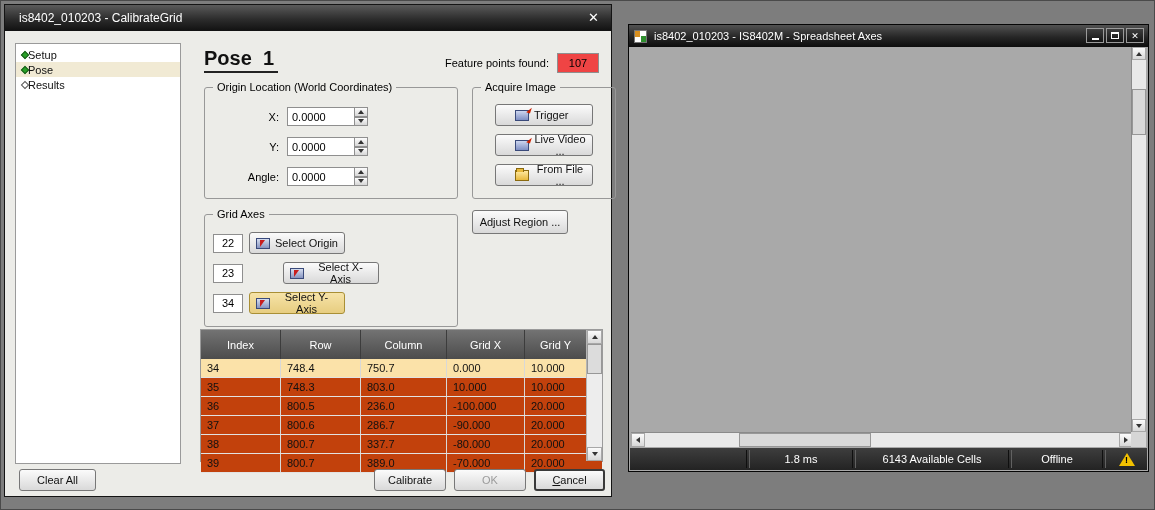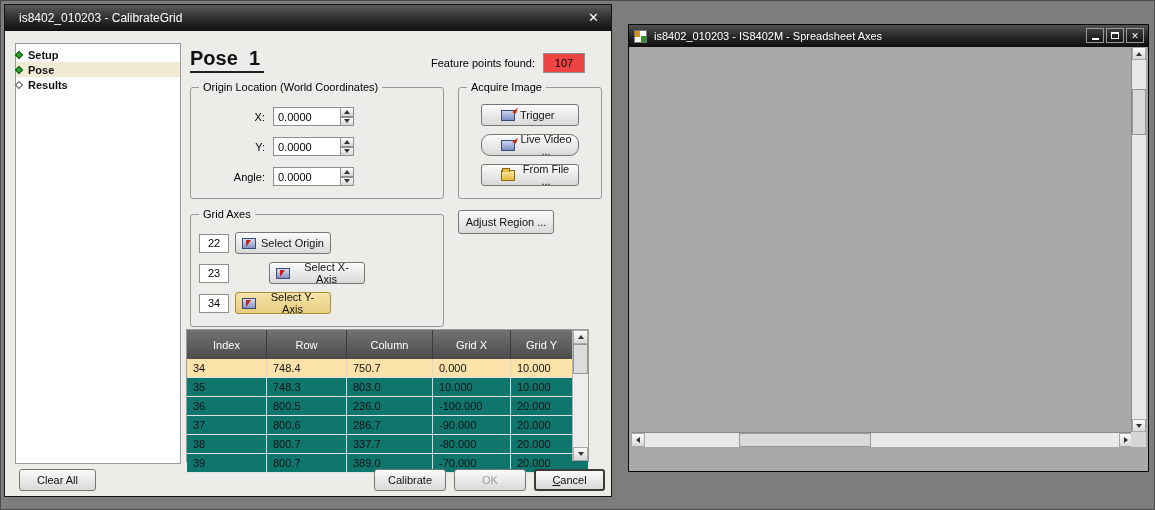--- a/index.html
+++ b/index.html
@@ -14,26 +14,26 @@
   #calib { left:4px; top:4px; width:608px; height:493px; background:#ececE8; border:1px solid #141414; box-sizing:border-box; }
   .tbar { position:absolute; left:0; top:0; right:0; height:26px;
           background:linear-gradient(#5a5a5a, #2c2c2c 55%, #111111); color:#fff;
           display:flex; align-items:center; }
   .ttext { margin-left:14px; font-size:12px; }
   .closex { position:absolute; right:12px; top:5px; font-size:13px; color:#fff; }
   .cbody { position:absolute; left:0; top:26px; right:0; bottom:0; }
 
   .side { position:absolute; left:10px; top:12px; width:166px; height:421px;
           background:#fff; border:1px solid #9a9a9a; box-sizing:border-box; padding-top:3px; font-size:11px; }
-  .sitem { display:flex; align-items:center; height:15px; padding-left:0; gap:6px; color:#111;font-weight:bold; }
+  .sitem { display:flex; align-items:center; height:15px; padding-left:6px; color:#111; }
   .sitem.sel { background:#f1ead4; }
   .dia { width:6px; height:6px; transform:rotate(45deg); background:#27a127; border:1px solid #1c5c1c; box-sizing:border-box; flex:0 0 auto; }
   .dia.hollow { background:#fff; border-color:#555; }
 
-  .main { position:absolute; left:185px; top:12px; width:412px; height:446px; font-size:11px; }
+  .main { position:absolute; left:199px; top:12px; width:412px; height:446px; font-size:11px; }
   .pose-title { position:absolute; left:0px; top:4px; font-size:20px; font-weight:bold; color:#111;
                 white-space:pre; border-bottom:2px solid #222; padding:0 4px 1px 0; display:inline-block; }
   .fp { position:absolute; right:17px; top:10px; display:flex; align-items:center; gap:8px; }
   .fpv { width:42px; height:20px; background:#ef4444; border:1px solid #8f8f8f; display:flex; align-items:center; justify-content:center; box-sizing:border-box; }
 
   .group { position:absolute; border:1px solid #989898; border-radius:3px; box-sizing:border-box; }
   .glabel { position:absolute; top:-7px; left:8px; background:#ececE8; padding:0 4px; font-size:11px; white-space:nowrap; }
 
   .g-origin { left:0px; top:44px; width:254px; height:112px; }
   .frow { position:absolute; left:12px; display:flex; align-items:center; }
@@ -64,21 +64,21 @@
 
   .g-axes { left:0px; top:171px; width:254px; height:113px; }
   .garow { position:absolute; left:8px; display:flex; gap:6px; align-items:center; }
   .ginput { width:30px; height:19px; background:#fff; border:1px solid #8f8f8f; box-sizing:border-box; display:flex; align-items:center; justify-content:center; }
   .gbtn { width:96px; height:22px; gap:5px; padding-left:6px; }
   .gbtn.active { background:linear-gradient(#f6e3a8,#e7cd80); border-color:#a98f35; }
 
   .table { position:absolute; left:-4px; top:286px; width:403px; height:133px; background:#fff; border:1px solid #9a9a9a; box-sizing:border-box; }
   .thead { display:flex; height:29px; background:linear-gradient(#737373,#4c4c4c); color:#fff; }
   .hc { display:flex; align-items:center; justify-content:center; border-right:1px solid #3c3c3c; box-sizing:border-box; font-size:11px; }
-  .trow { display:flex; height:19px; background:#0f766e; border-bottom:1px solid #e2e2e2; box-sizing:border-box; }
+  .trow { display:flex; height:19px; background:#c2410c; border-bottom:1px solid #e2e2e2; box-sizing:border-box; }
   .trow.selrow { background:#fbe2a9; }
   .tc { display:flex; align-items:center; padding-left:6px; border-right:1px solid #d8d8d8; box-sizing:border-box; font-size:11px; color:#111; }
   .c1 { width:80px; } .c2 { width:80px; } .c3 { width:86px; } .c4 { width:78px; } .c5 { width:61px; border-right:none; }
 
   .tscroll { position:absolute; right:0; top:0; width:16px; height:131px; background:#ededed; border-left:1px solid #b5b5b5; box-sizing:border-box; }
   .sarr { position:absolute; left:0; right:0; height:14px; background:linear-gradient(#fbfbfb,#d8d8d8); border:1px solid #a8a8a8; display:flex; align-items:center; justify-content:center; box-sizing:border-box; }
   .sarr.up { top:0; } .sarr.dn { bottom:0; }
   .sthumb { position:absolute; left:0; right:0; top:14px; height:30px; background:#dcdcdc; border:1px solid #979797; box-sizing:border-box; }
 
   .fbtn { position:absolute; top:438px; height:22px; justify-content:center; }
@@ -215,21 +215,21 @@
             </span>
           </div>
         </div>
 
         <div class="group g-acq">
           <span class="glabel">Acquire Image</span>
           <button class="abtn" style="top:16px;">
             <span class="mini cam"></span>
             <span>Trigger</span>
           </button>
-          <button class="abtn" style="top:46px;border-radius:9px;">
+          <button class="abtn" style="top:46px;">
             <span class="mini cam"></span>
             <span>Live Video ...</span>
           </button>
           <button class="abtn" style="top:76px;">
             <span class="mini folder"></span>
             <span>From File ...</span>
           </button>
         </div>
 
         <button class="pushbtn adjust-btn">Adjust Region ...</button>
@@ -360,15 +360,30 @@
       <span class="harr lf">
           <i class="tri-l"></i>
         </span>
       <span class="hthumb"></span>
       <span class="harr rt">
           <i class="tri-r"></i>
         </span>
     </div>
     <div class="corner"></div>
 
+    <footer class="status">
+      <span class="sseg grow"></span>
+      <span class="sdiv"></span>
+      <span class="sseg t">1.8 ms</span>
+      <span class="sdiv"></span>
+      <span class="sseg c">6143 Available Cells</span>
+      <span class="sdiv"></span>
+      <span class="sseg m">Offline</span>
+      <span class="sdiv"></span>
+      <span class="sseg w">
+        <span class="warn-tri">
+            <i>!</i>
+          </span>
+      </span>
+    </footer>
   </section>
 
 </div>
 
 </body></html>

